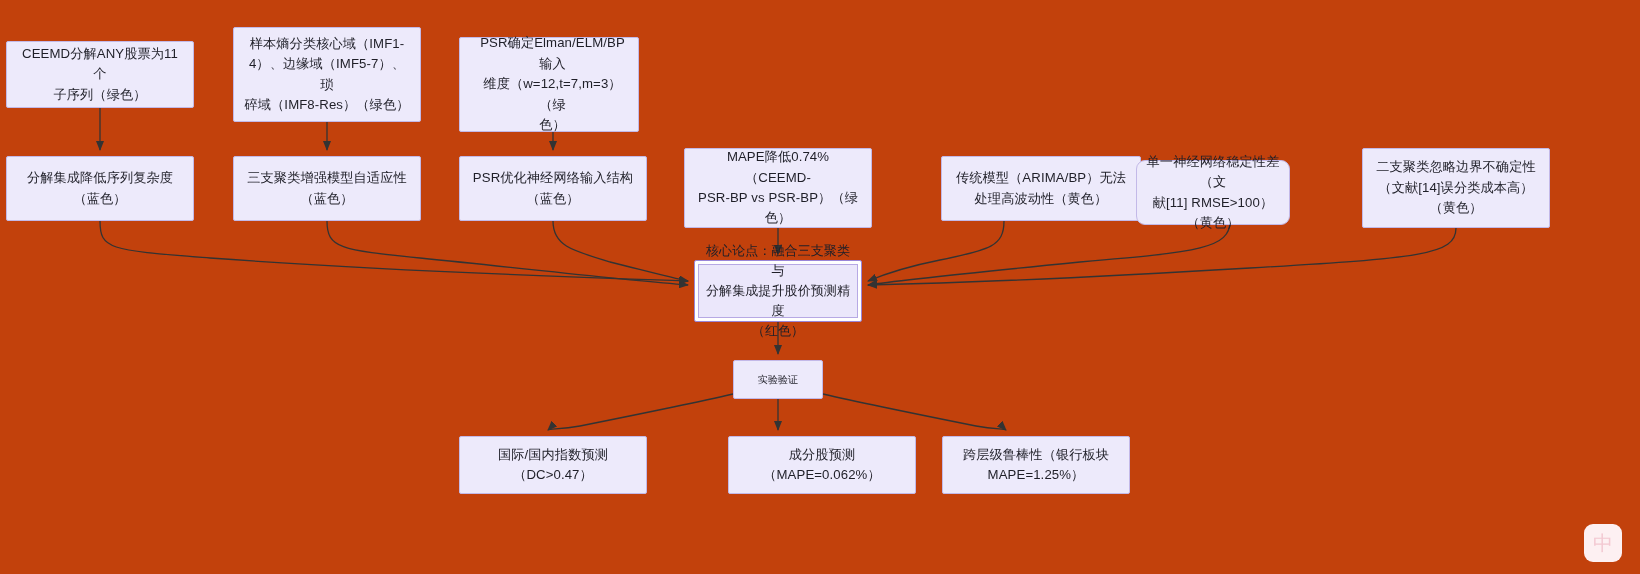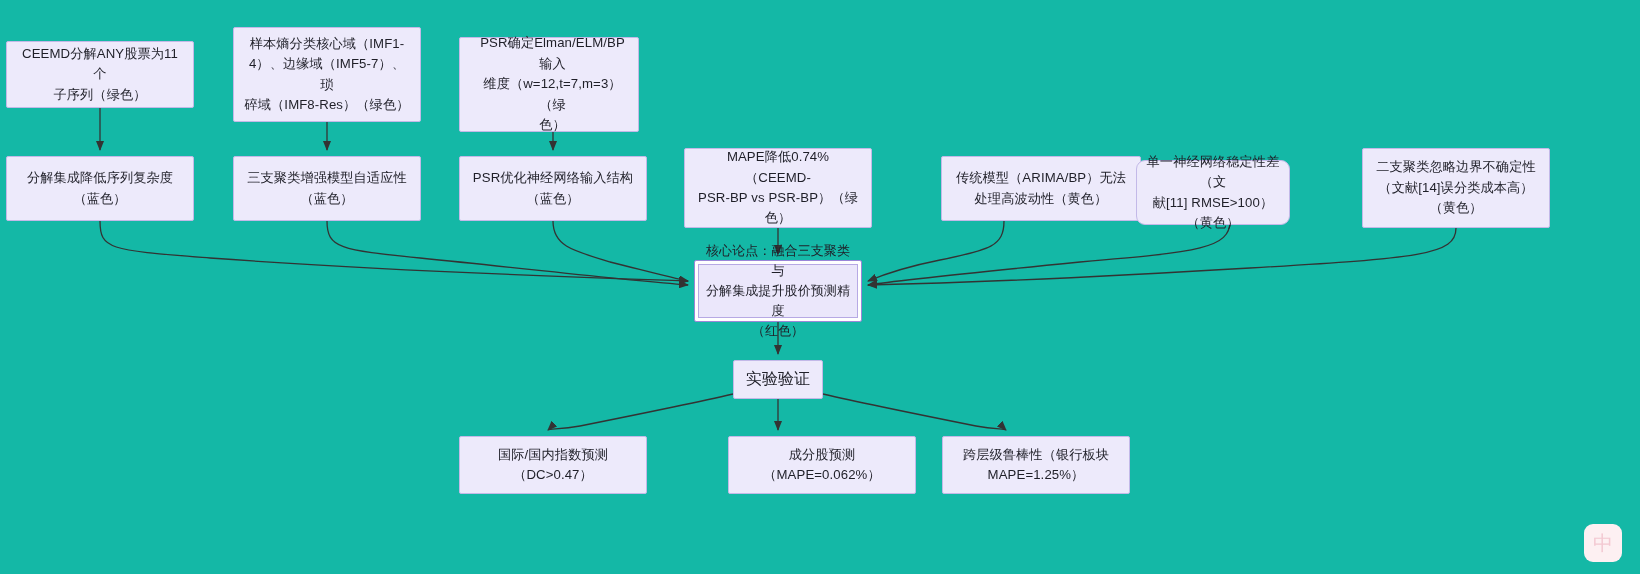--- a/index.html
+++ b/index.html
@@ -11,21 +11,21 @@
     font-family: "Liberation Sans", "DejaVu Sans", sans-serif;
     width: 1640px;
     height: 574px;
     overflow: hidden;
     position: relative;
   }
   #canvas {
     position: relative;
     width: 1640px;
     height: 574px;
-    background: #14b8a6;
+    background: #c2410c;
   }
   #edge-layer {
     position: absolute;
     left: 0;
     top: 0;
     width: 1640px;
     height: 574px;
     pointer-events: none;
   }
   .node {
@@ -45,21 +45,21 @@
     white-space: pre-line;
     letter-spacing: 0.1px;
   }
   .node.core {
     background: #ebe7fb;
     border: 1px solid #9a86d8;
     box-shadow: inset 0 0 0 3px #ffffff, inset 0 0 0 4px #b7a9e4;
     font-size: 13px;
   }
   .node.small {
-    font-size: 16px;
+    font-size: 10px;
   }
   #watermark {
     position: absolute;
     right: 18px;
     bottom: 12px;
     width: 38px;
     height: 38px;
     border-radius: 9px;
     background: #fdf0f2;
     color: #f3c9d2;

